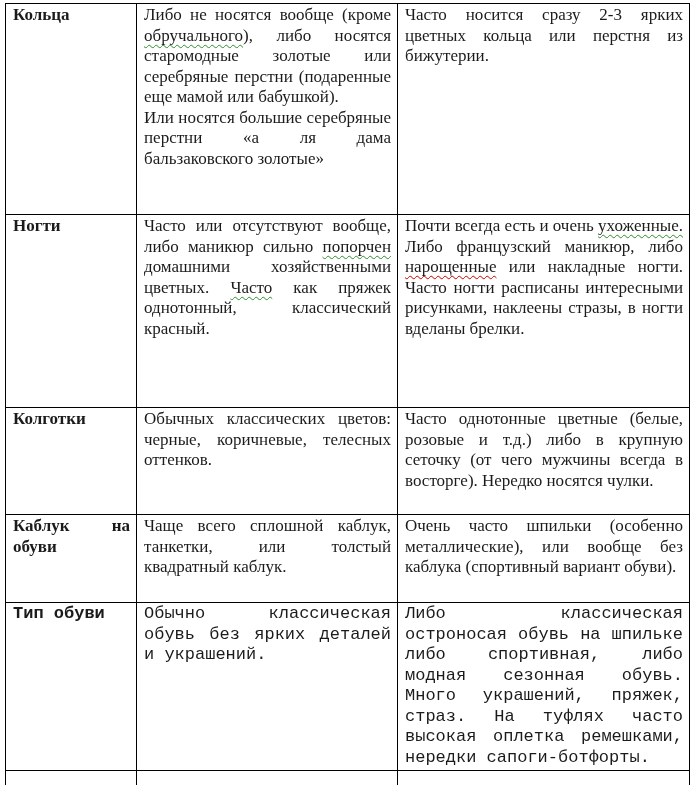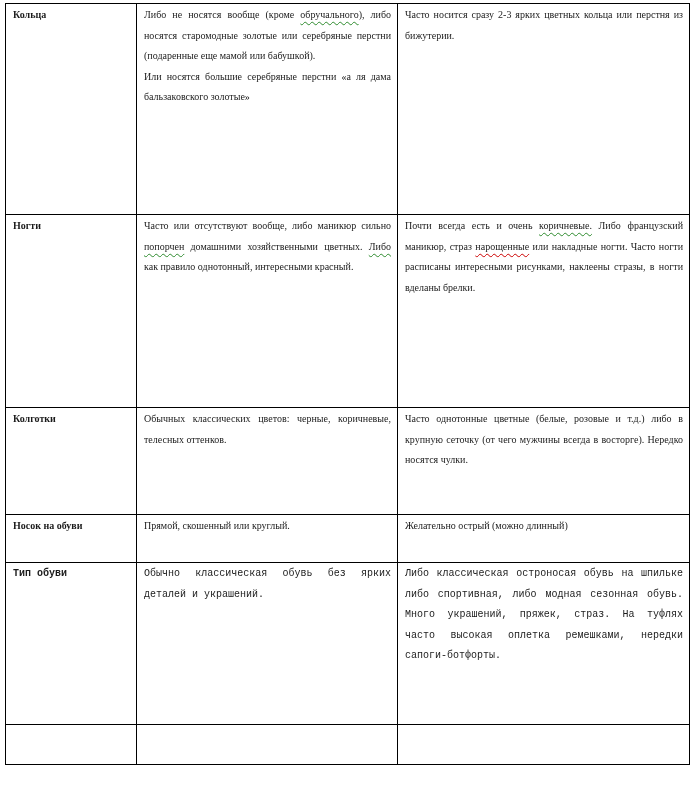--- a/index.html
+++ b/index.html
@@ -19,21 +19,21 @@
   }
   table.word-table {
     border-collapse: collapse;
     table-layout: fixed;
     width: 684px;
   }
   table.word-table td {
     border: 1.5px solid #000000;
     vertical-align: top;
     padding: 1px 6px 2px 7px;
-    font-size: 10px;
+    font-size: 17px;
     line-height: 20.5px;
     text-align: justify;
   }
   td.label-cell {
     font-weight: bold;
   }
   
   tr.r0 { height: 211px; }
   tr.r1 { height: 193px; }
   tr.r2 { height: 107px; }
@@ -70,32 +70,32 @@
       <col style="width:292px">
     </colgroup>
     <tbody>
       <tr class="r0">
         <td class="label-cell">Кольца</td>
         <td><span>Либо не носятся вообще (кроме </span><span class="sq-green">обручального</span><span>), либо носятся старомодные золотые или серебряные перстни (подаренные еще мамой или бабушкой).</span><br><span>Или носятся большие серебряные перстни «а ля дама бальзаковского золотые»</span></td>
         <td><span>Часто носится сразу 2-3 ярких цветных кольца или перстня из бижутерии.</span></td>
       </tr>
       <tr class="r1">
         <td class="label-cell">Ногти</td>
-        <td><span>Часто или отсутствуют вообще, либо маникюр сильно </span><span class="sq-green">попорчен</span><span> домашними хозяйственными цветных. </span><span class="sq-green">Либо</span><span> как правило однотонный, интересными красный.</span></td>
-        <td><span>Почти всегда есть и очень </span><span class="sq-green">коричневые.</span><span> Либо французский маникюр, страз </span><span class="sq-red">нарощенные</span><span> или накладные ногти. Часто ногти расписаны интересными рисунками, наклеены стразы, в ногти вделаны брелки.</span></td>
+        <td><span>Часто или отсутствуют вообще, либо маникюр сильно </span><span class="sq-green">попорчен</span><span> домашними хозяйственными цветных. </span><span class="sq-green">Часто</span><span> как пряжек однотонный, классический красный.</span></td>
+        <td><span>Почти всегда есть и очень </span><span class="sq-green">ухоженные.</span><span> Либо французский маникюр, либо </span><span class="sq-red">нарощенные</span><span> или накладные ногти. Часто ногти расписаны интересными рисунками, наклеены стразы, в ногти вделаны брелки.</span></td>
       </tr>
       <tr class="r2">
         <td class="label-cell">Колготки</td>
         <td><span>Обычных классических цветов: черные, коричневые, телесных оттенков.</span></td>
         <td><span>Часто однотонные цветные (белые, розовые и т.д.) либо в крупную сеточку (от чего мужчины всегда в восторге). Нередко носятся чулки.</span></td>
       </tr>
-      <tr class="r4">
-        <td class="label-cell">Носок на обуви</td>
-        <td><span>Прямой, скошенный или круглый.</span></td>
-        <td><span>Желательно острый (можно длинный)</span></td>
+      <tr class="r3">
+        <td class="label-cell">Каблук на обуви</td>
+        <td><span>Чаще всего сплошной каблук, танкетки, или толстый квадратный каблук.</span></td>
+        <td><span>Очень часто шпильки (особенно металлические), или вообще без каблука (спортивный вариант обуви).</span></td>
       </tr>
       <tr class="r5">
         <td class="label-cell">Тип обуви</td>
         <td><span>Обычно классическая обувь без ярких деталей и украшений.</span></td>
         <td><span>Либо классическая остроносая обувь на шпильке либо спортивная, либо модная сезонная обувь. Много украшений, пряжек, страз. На туфлях часто высокая оплетка ремешками, нередки сапоги-ботфорты.</span></td>
       </tr>
       <tr class="r6">
         <td class="label-cell"></td>
         <td></td>
         <td></td>

